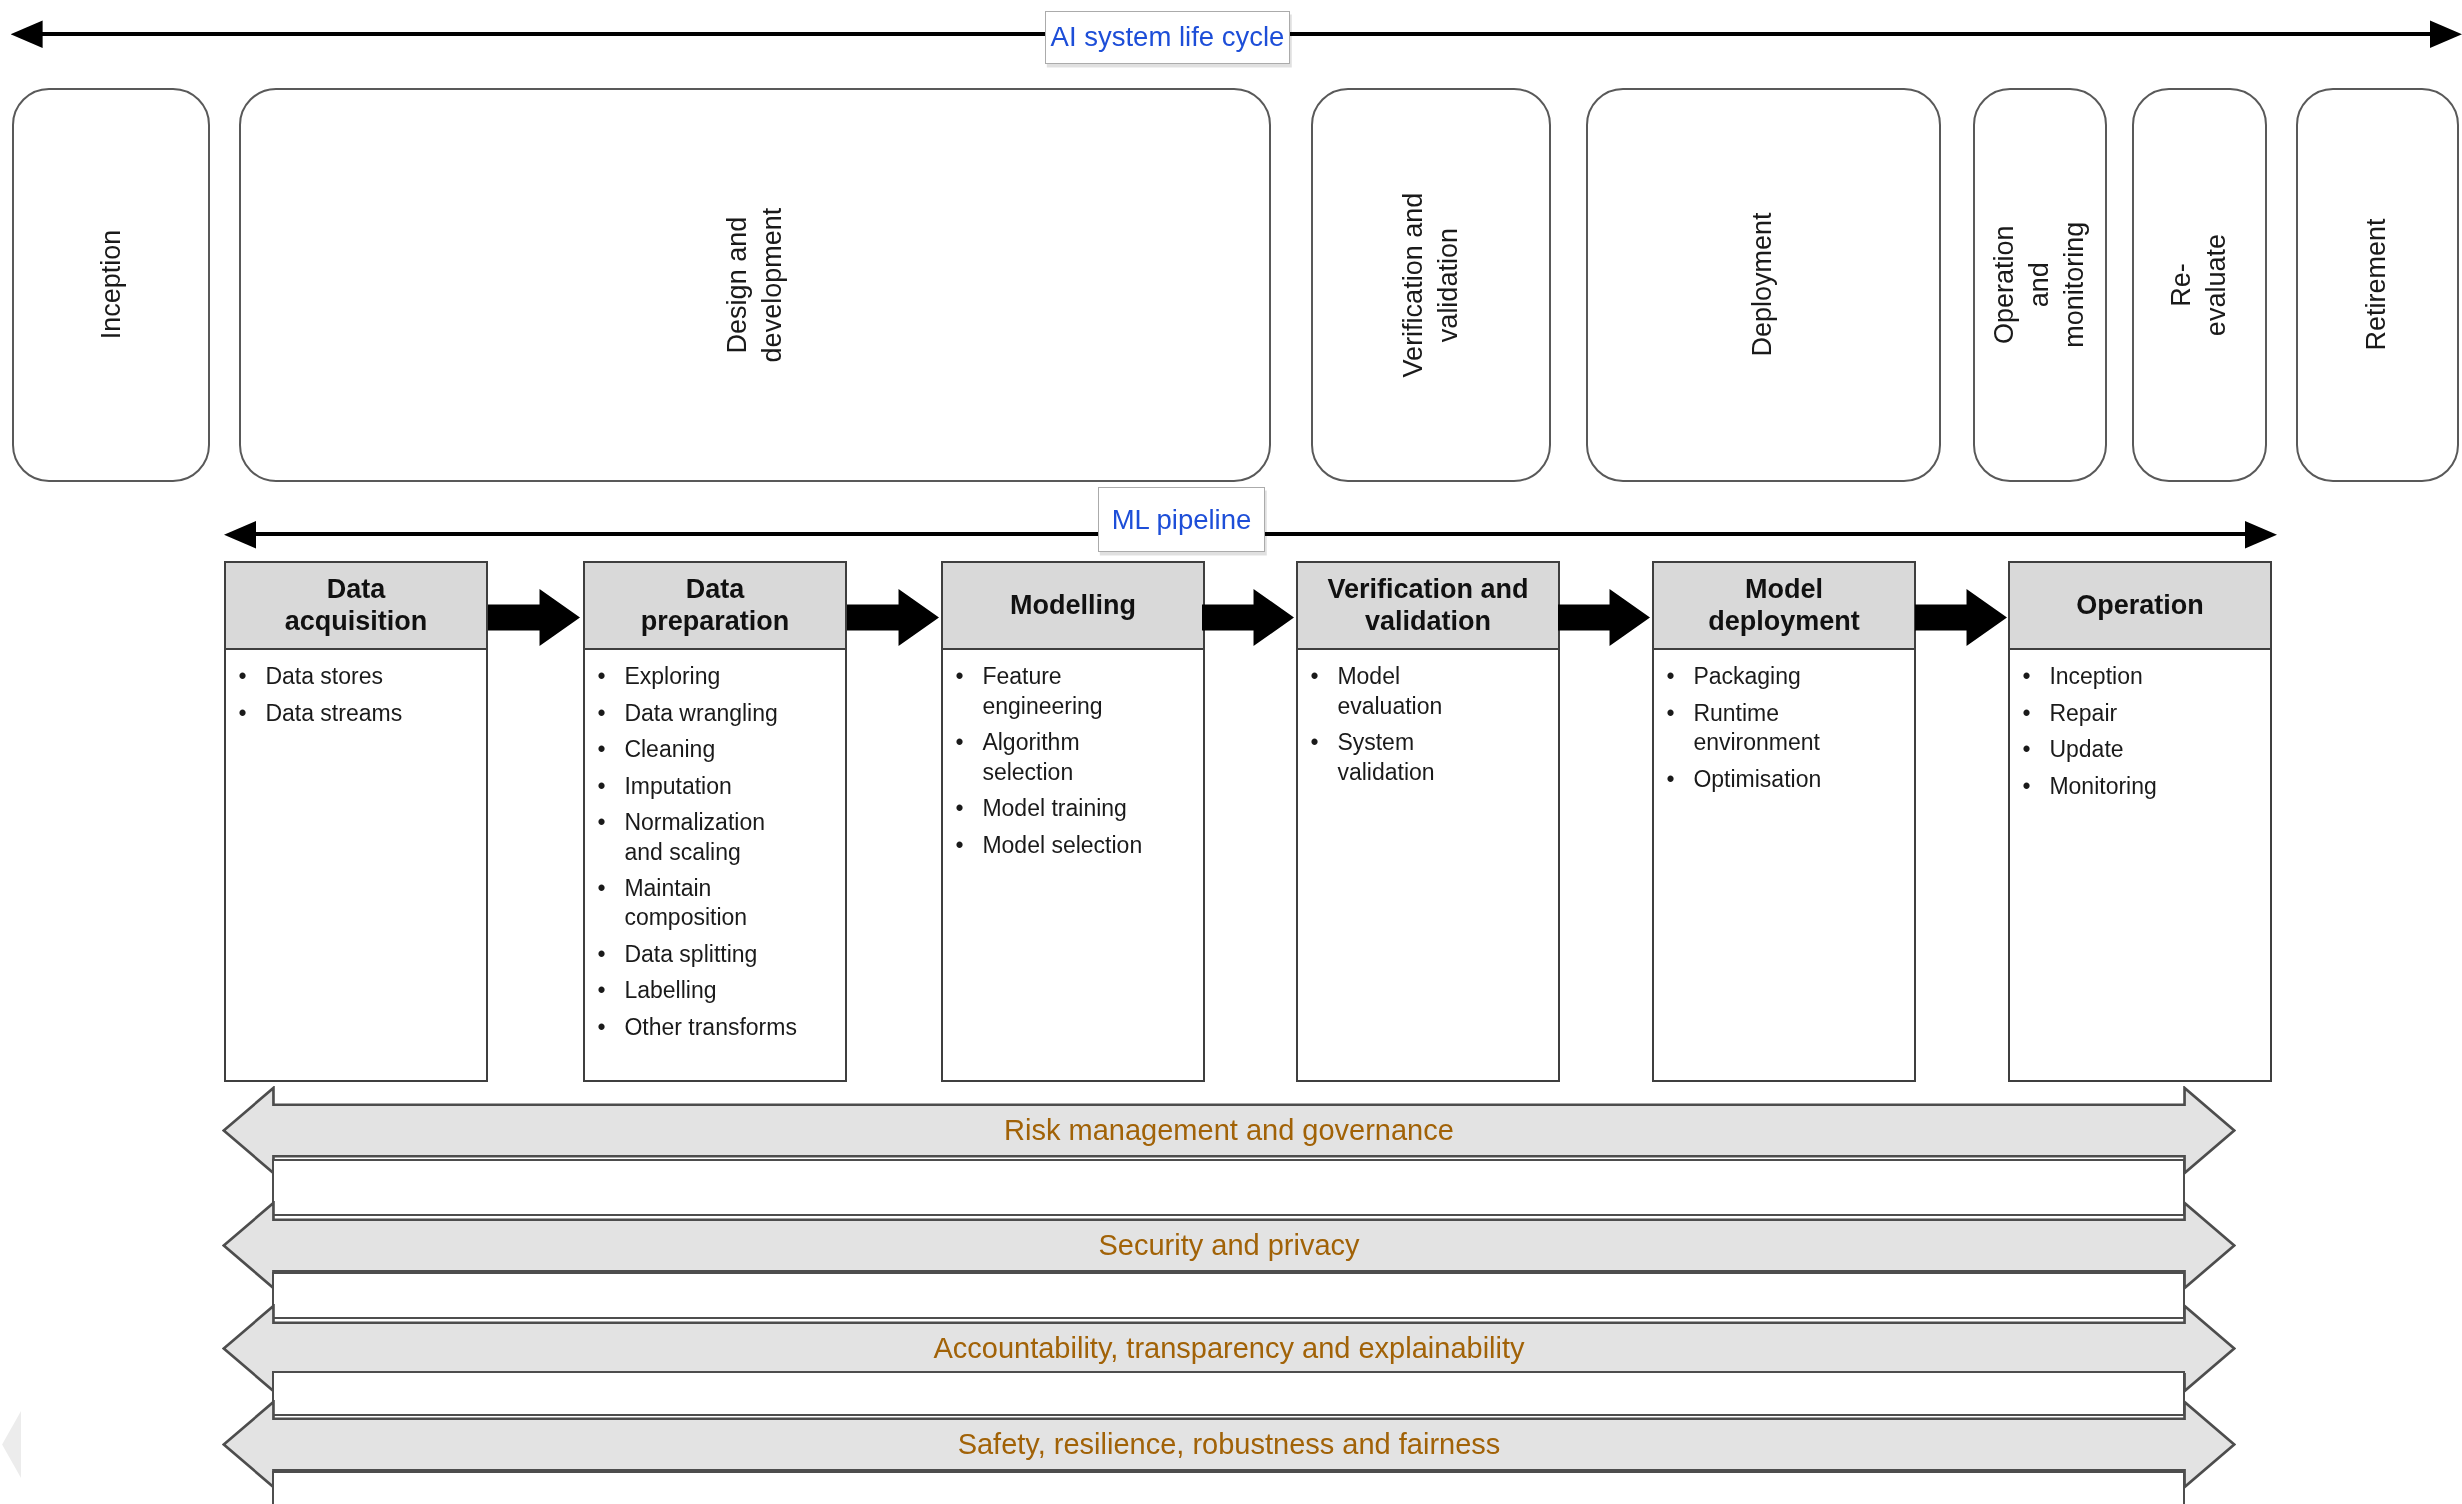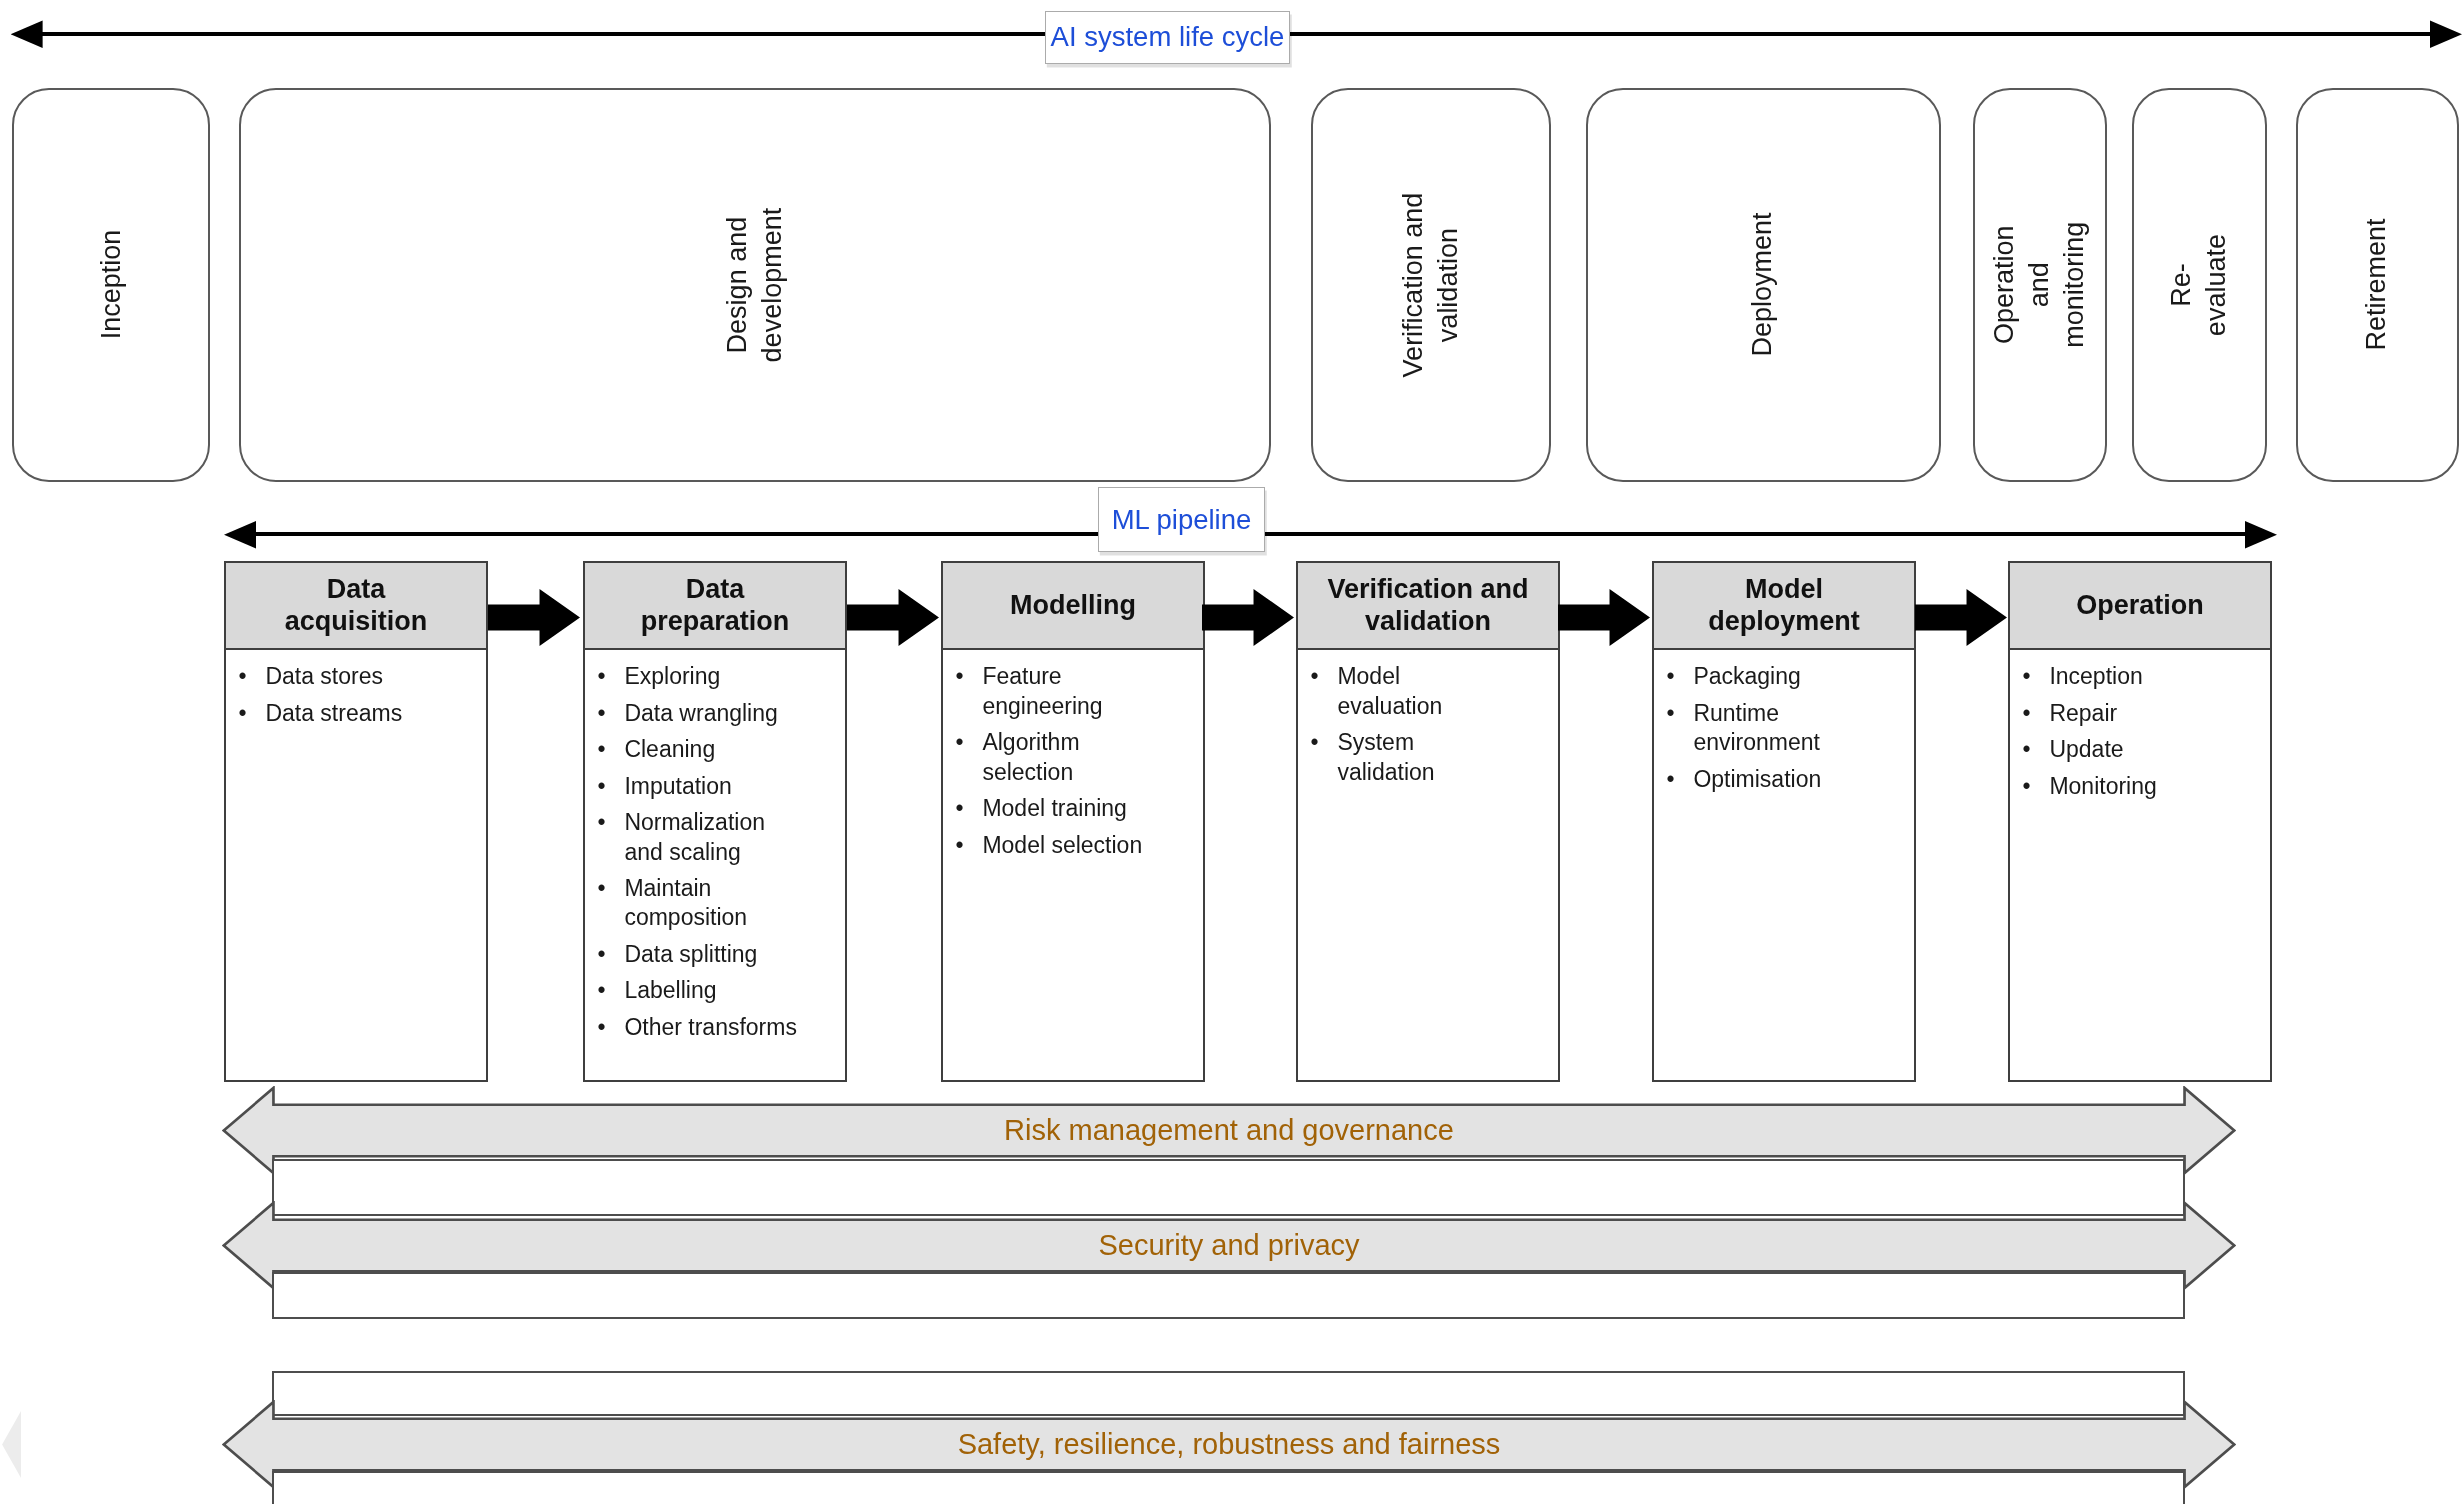--- a/index.html
+++ b/index.html
@@ -293,20 +293,28 @@
   <div class="banner banner-1">
     <svg width="2014" height="89" viewBox="0 0 2270 100">
       <path d="M2,50 L58,2 L58,21 L2212,21 L2212,2 L2268,50 L2212,98 L2212,79 L58,79 L58,98 Z" stroke="#4d4d4d" stroke-width="3" fill="#e3e3e3"></path>
     </svg>
     <div class="btext">
         <span>Security and privacy</span>
       </div>
   </div>
   <div class="wband wband-1"></div>
 
+  <div class="banner banner-2">
+    <svg width="2014" height="89" viewBox="0 0 2270 100">
+      <path d="M2,50 L58,2 L58,21 L2212,21 L2212,2 L2268,50 L2212,98 L2212,79 L58,79 L58,98 Z" stroke="#4d4d4d" stroke-width="3" fill="#e3e3e3"></path>
+    </svg>
+    <div class="btext">
+        <span>Accountability, transparency and explainability</span>
+      </div>
+  </div>
   <div class="wband wband-2"></div>
 
   <div class="banner banner-3">
     <svg width="2014" height="89" viewBox="0 0 2270 100">
       <path d="M2,50 L58,2 L58,21 L2212,21 L2212,2 L2268,50 L2212,98 L2212,79 L58,79 L58,98 Z" stroke="#4d4d4d" stroke-width="3" fill="#e3e3e3"></path>
     </svg>
     <div class="btext">
         <span>Safety, resilience, robustness and fairness</span>
       </div>
   </div>

